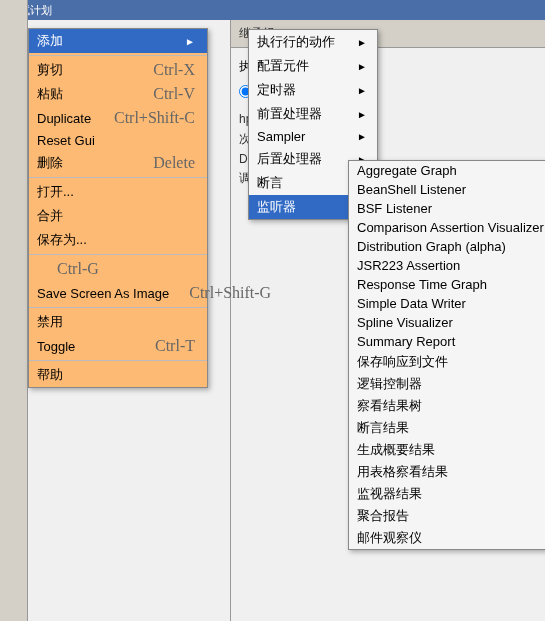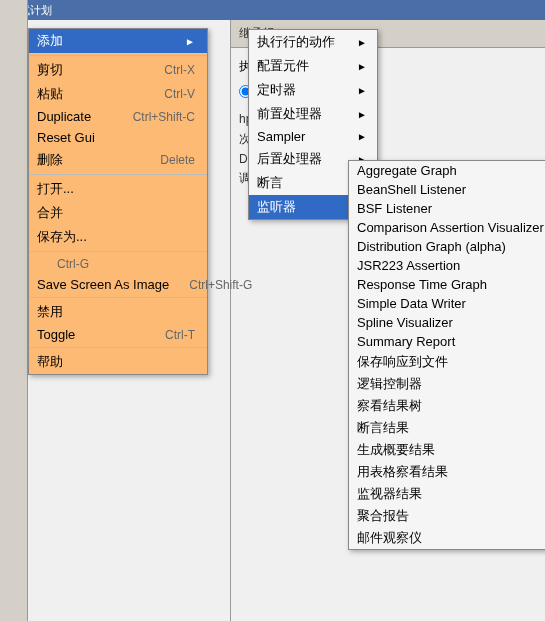--- a/index.html
+++ b/index.html
@@ -101,23 +101,24 @@
       color: #000;
       white-space: nowrap;
     }
 
     .menu-item.highlighted {
       background: #316ac5;
       color: white;
     }
 
     .menu-item .shortcut {
-      font-size: 12px;
+      font-size: 16px;
       color: #666;
       margin-left: 20px;
+      font-family: Liberation Serif, serif;
     }
 
     .menu-item .arrow {
       font-size: 10px;
       margin-left: 4px;
     }
 
     .menu-separator {
       height: 1px;
       background: #bbb;

